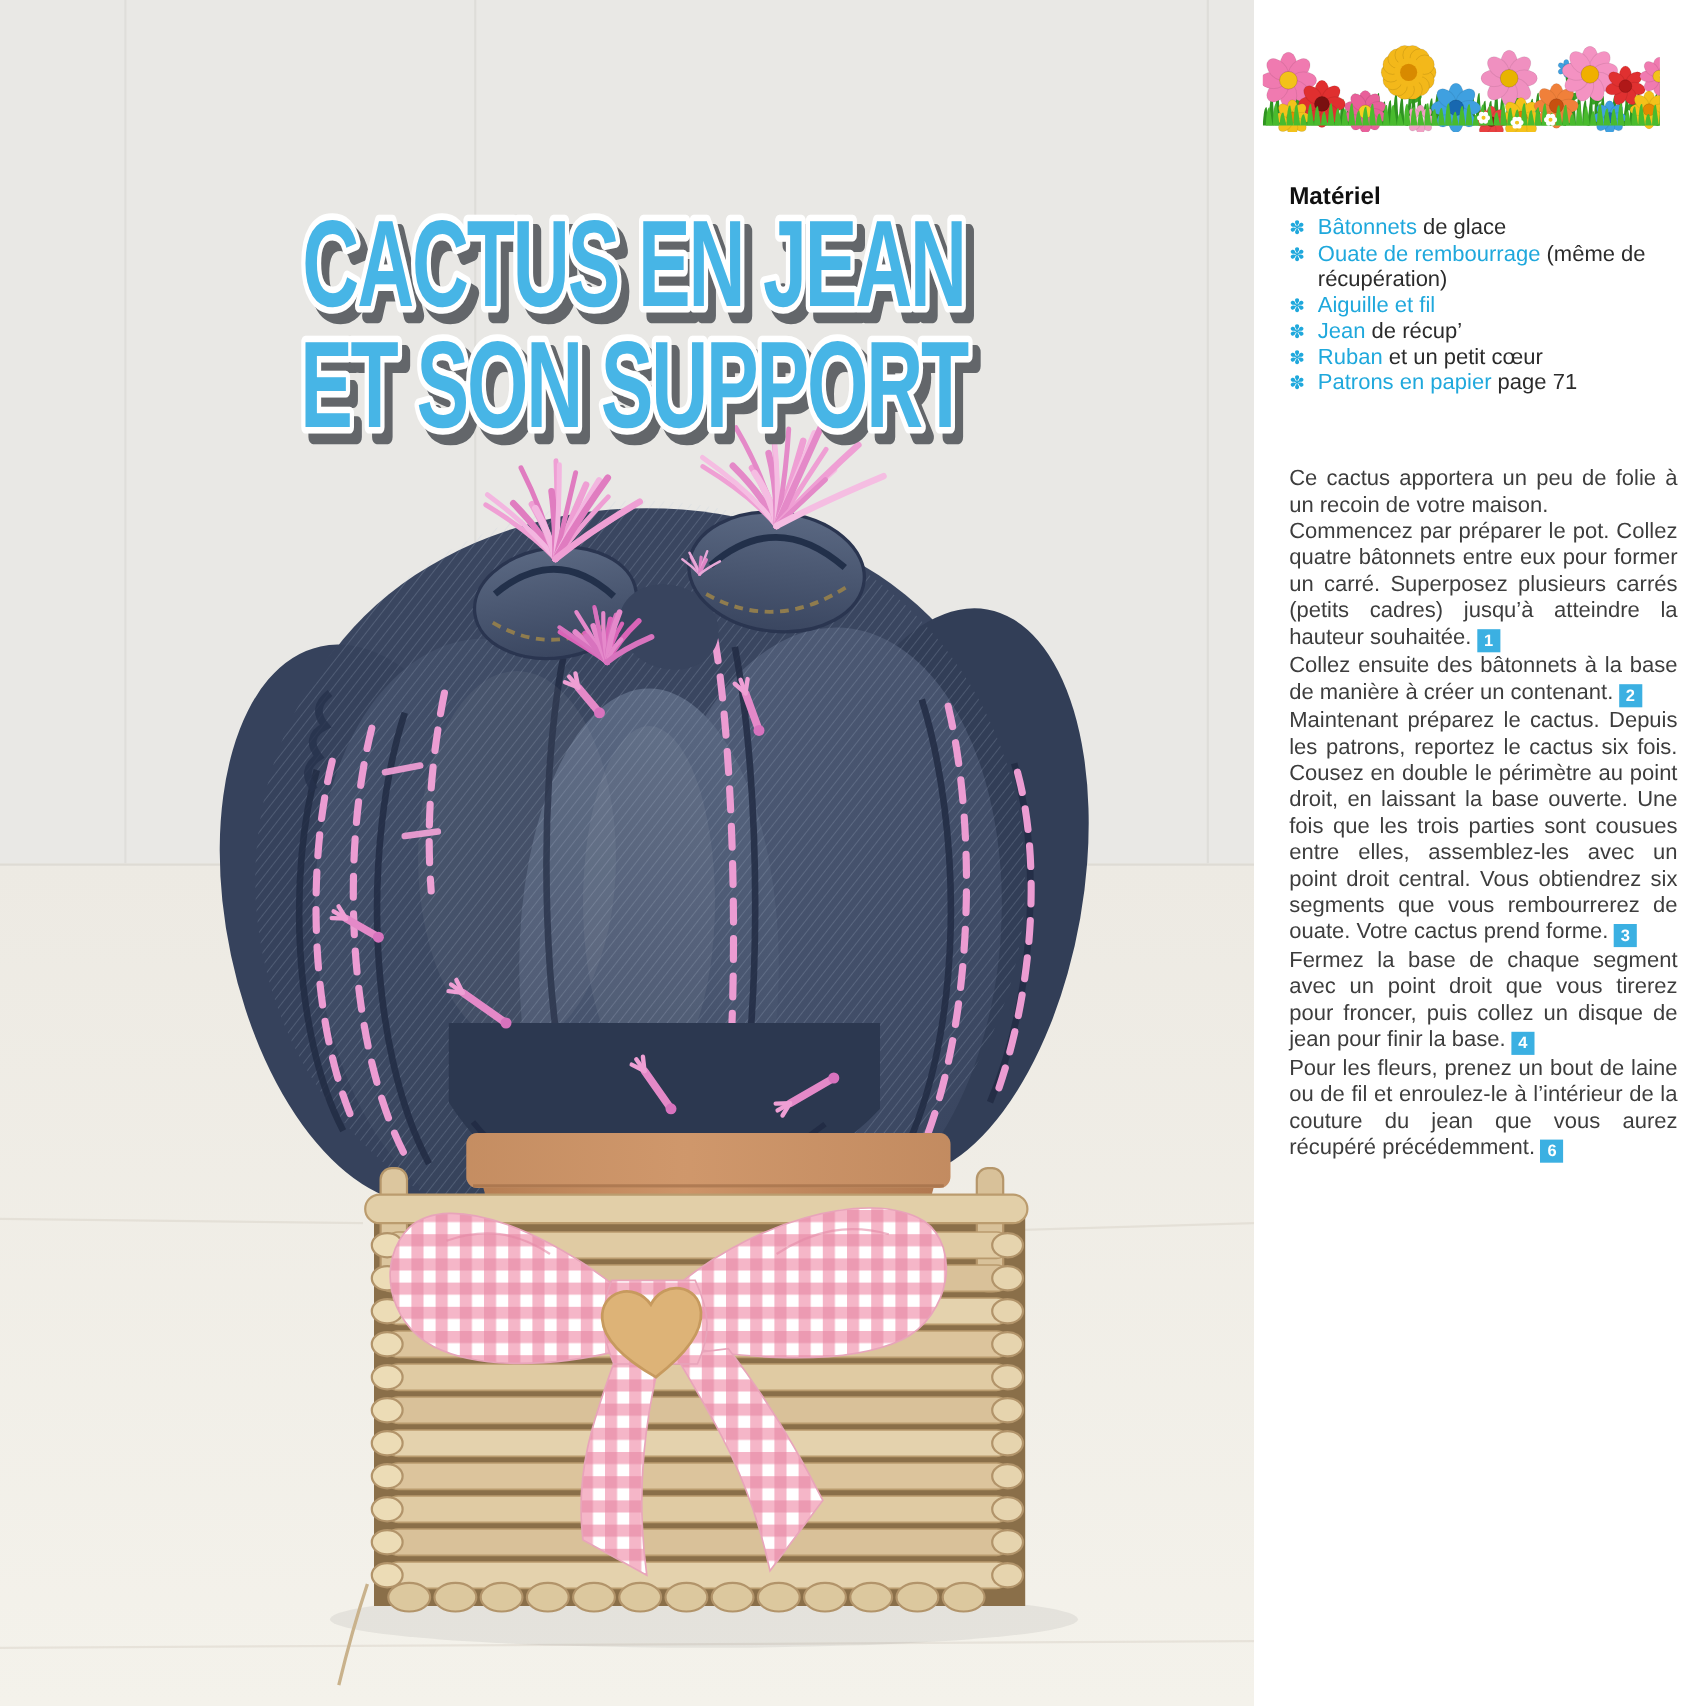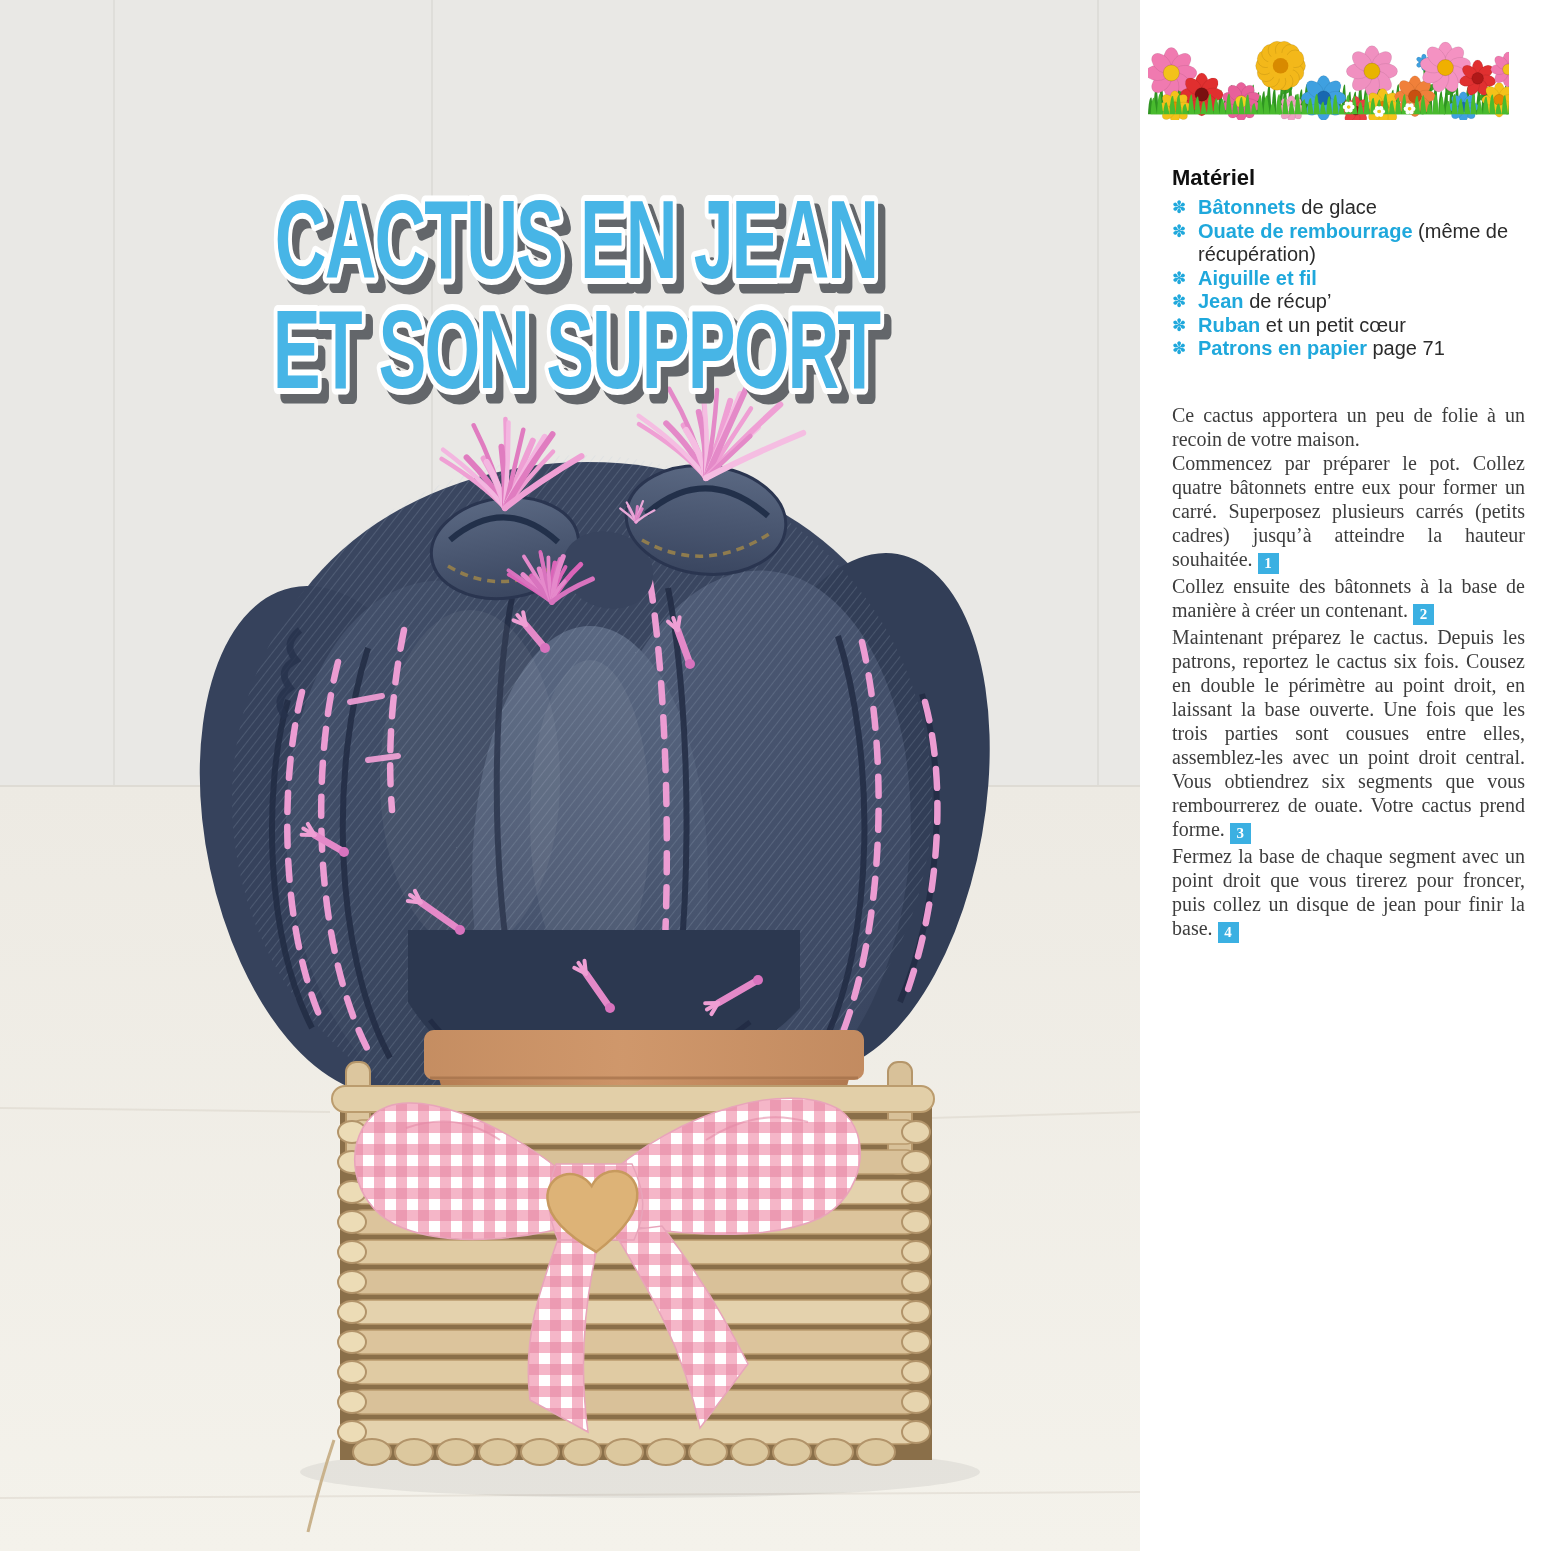--- a/index.html
+++ b/index.html
@@ -15,22 +15,22 @@
   .title-svg .t-main{fill:#47b5e6;stroke:#ffffff;stroke-width:12;stroke-linejoin:round;paint-order:stroke;}
   
   .sidebar{position:absolute;left:1140px;top:0;width:439px;height:1551px;background:#ffffff;
            box-sizing:border-box;padding:8px 54px 0 32px;}
   .banner{width:361px;height:112px;margin-left:-24px;}
   .banner svg{width:100%;height:100%;display:block;}
   h2.mat{margin:46px 0 6px 0;font-size:22px;line-height:24px;color:#101010;font-weight:bold;}
   ul.mats{list-style:none;margin:0;padding:0;font-size:20px;line-height:23.5px;color:#2b2b2b;}
   ul.mats li{display:flex;}
   ul.mats .bullet{flex:0 0 26px;color:#1fa8dc;font-size:17px;line-height:23.5px;}
-  ul.mats .mname{color:#1fa8dc;font-weight:bold;}
-  .instructions{margin-top:42px;font-size:20px;line-height:24px;color:#3d3d3d;text-align:justify;font-family:Liberation Serif, serif;}
+  ul.mats .mname{color:#1fa8dc;font-weight:normal;}
+  .instructions{margin-top:62px;font-size:20px;line-height:24px;color:#3d3d3d;text-align:justify;}
   .instructions p{margin:0;}
   .badge{display:inline-block;min-width:21px;height:21px;padding:0 2px;box-sizing:border-box;
          background:#3bb0e2;color:#ffffff;font-size:15px;line-height:21px;font-weight:bold;
          text-align:center;vertical-align:-2px;margin-left:5px;}
 </style>
 </head>
 <body>
 
 <div class="page">
 
@@ -733,15 +733,16 @@
           <span><span class="mname">Patrons en papier</span><span> page 71</span></span>
         </li>
       </ul>
 
     <div class="instructions">
         <p>Ce cactus apportera un peu de folie à un recoin de votre maison.</p>
         <p>Commencez par préparer le pot. Collez quatre bâtonnets entre eux pour former un carré. Superposez plusieurs carrés (petits cadres) jusqu’à atteindre la hauteur souhaitée.<span class="badge">1</span></p>
         <p>Collez ensuite des bâtonnets à la base de manière à créer un contenant.<span class="badge">2</span></p>
         <p>Maintenant préparez le cactus. Depuis les patrons, reportez le cactus six fois. Cousez en double le périmètre au point droit, en laissant la base ouverte. Une fois que les trois parties sont cousues entre elles, assemblez-les avec un point droit central. Vous obtiendrez six segments que vous rembourrerez de ouate. Votre cactus prend forme.<span class="badge">3</span></p>
         <p>Fermez la base de chaque segment avec un point droit que vous tirerez pour froncer, puis collez un disque de jean pour finir la base.<span class="badge">4</span></p>
+        <p>Pour les fleurs, prenez un bout de laine ou de fil et enroulez-le à l’intérieur de la couture du jean que vous aurez récupéré précédemment.<span class="badge">6</span></p>
       </div>
   </aside>
 </div>
 
 </body></html>

